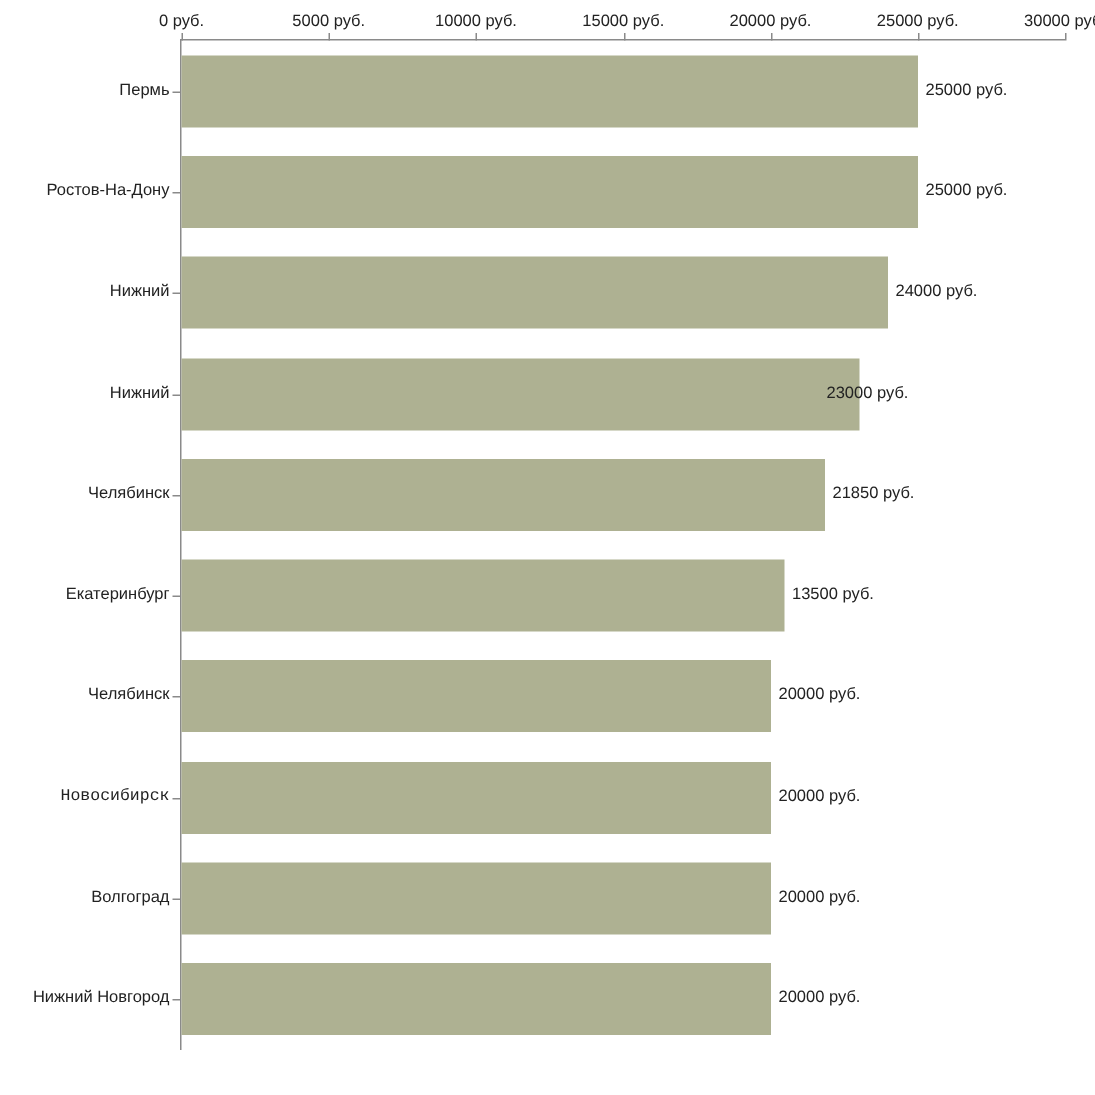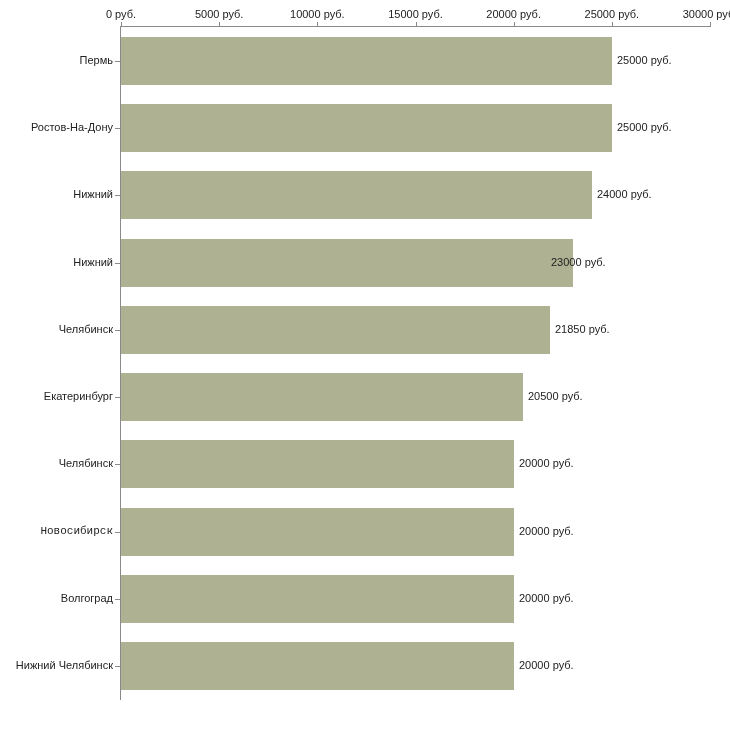--- a/index.html
+++ b/index.html
@@ -131,40 +131,40 @@
       <div class="bar-row" style="top: 0px;">
         <div class="cat-label" style="top: 322.85px; right: 617px;">Челябинск</div>
         <div class="cat-tick" style="top: 330px;"></div>
         <div class="bar" style="top: 306px; width: 429px; height: 48px; background: rgb(174, 177, 146);"></div>
         <div class="bar-value" style="left: 555px; top: 322.85px;">21850 руб.</div>
       </div>
       <div class="bar-row" style="top: 0px;">
         <div class="cat-label" style="top: 390.15px; right: 617px;">Екатеринбург</div>
         <div class="cat-tick" style="top: 397px;"></div>
         <div class="bar" style="top: 373px; width: 402px; height: 48px; background: rgb(174, 177, 146);"></div>
-        <div class="bar-value" style="left: 528px; top: 390.15px;">20500 руб.</div>
+        <div class="bar-value" style="left: 528px; top: 390.15px;">13500 руб.</div>
       </div>
       <div class="bar-row" style="top: 0px;">
         <div class="cat-label" style="top: 457.45px; right: 617px;">Челябинск</div>
         <div class="cat-tick" style="top: 464px;"></div>
         <div class="bar" style="top: 440px; width: 393px; height: 48px; background: rgb(174, 177, 146);"></div>
         <div class="bar-value" style="left: 519px; top: 457.45px;">20000 руб.</div>
       </div>
       <div class="bar-row" style="top: 0px;">
         <div class="cat-label" style="top: 524.75px; right: 617px; font-family: Liberation Mono, monospace;">Новосибирск</div>
         <div class="cat-tick" style="top: 532px;"></div>
         <div class="bar" style="top: 508px; width: 393px; height: 48px; background: rgb(174, 177, 146);"></div>
         <div class="bar-value" style="left: 519px; top: 524.75px;">20000 руб.</div>
       </div>
       <div class="bar-row" style="top: 0px;">
         <div class="cat-label" style="top: 592.05px; right: 617px; padding-left: 10px;">Волгоград</div>
         <div class="cat-tick" style="top: 599px;"></div>
         <div class="bar" style="top: 575px; width: 393px; height: 48px; background: rgb(174, 177, 146);"></div>
         <div class="bar-value" style="left: 519px; top: 592.05px;">20000 руб.</div>
       </div>
       <div class="bar-row" style="top: 0px;">
-        <div class="cat-label" style="top: 659.35px; right: 617px;">Нижний Челябинск</div>
+        <div class="cat-label" style="top: 659.35px; right: 617px;">Нижний Новгород</div>
         <div class="cat-tick" style="top: 666px;"></div>
         <div class="bar" style="top: 642px; width: 393px; height: 48px; background: rgb(174, 177, 146);"></div>
         <div class="bar-value" style="left: 519px; top: 659.35px;">20000 руб.</div>
       </div>
     </div>
 </div>
 
 </body></html>

